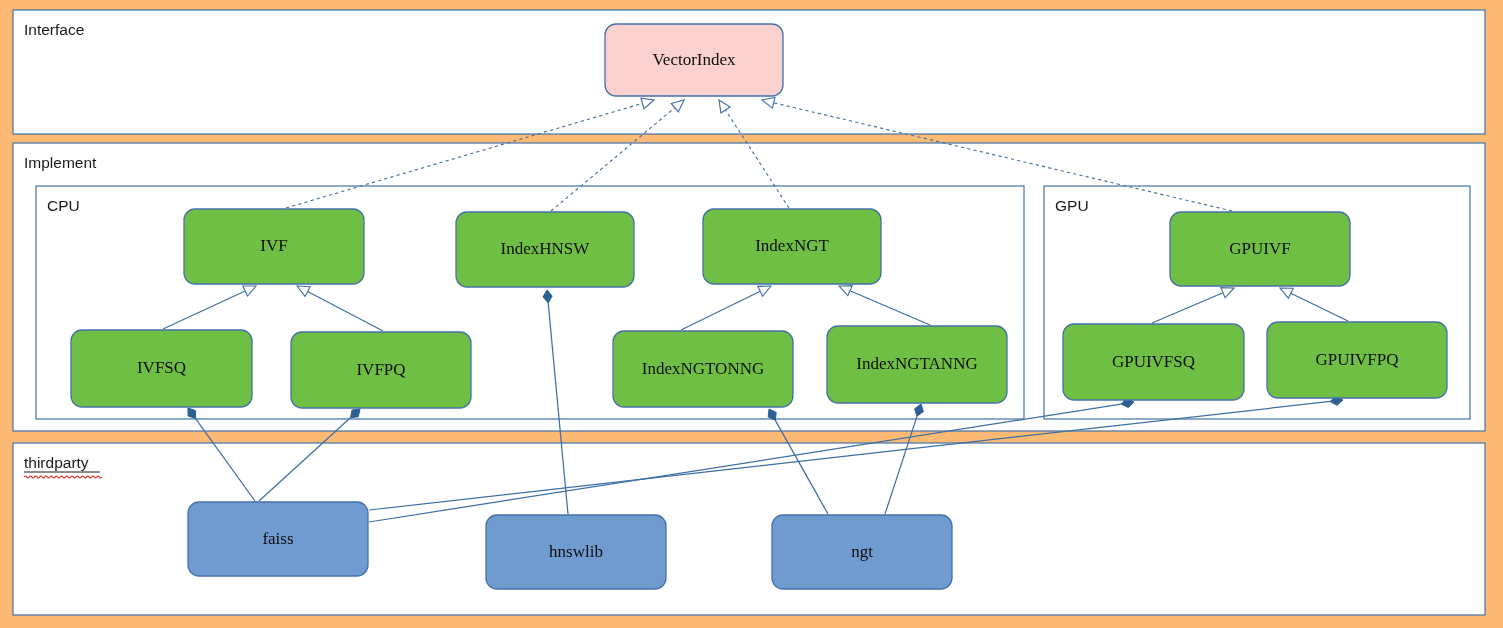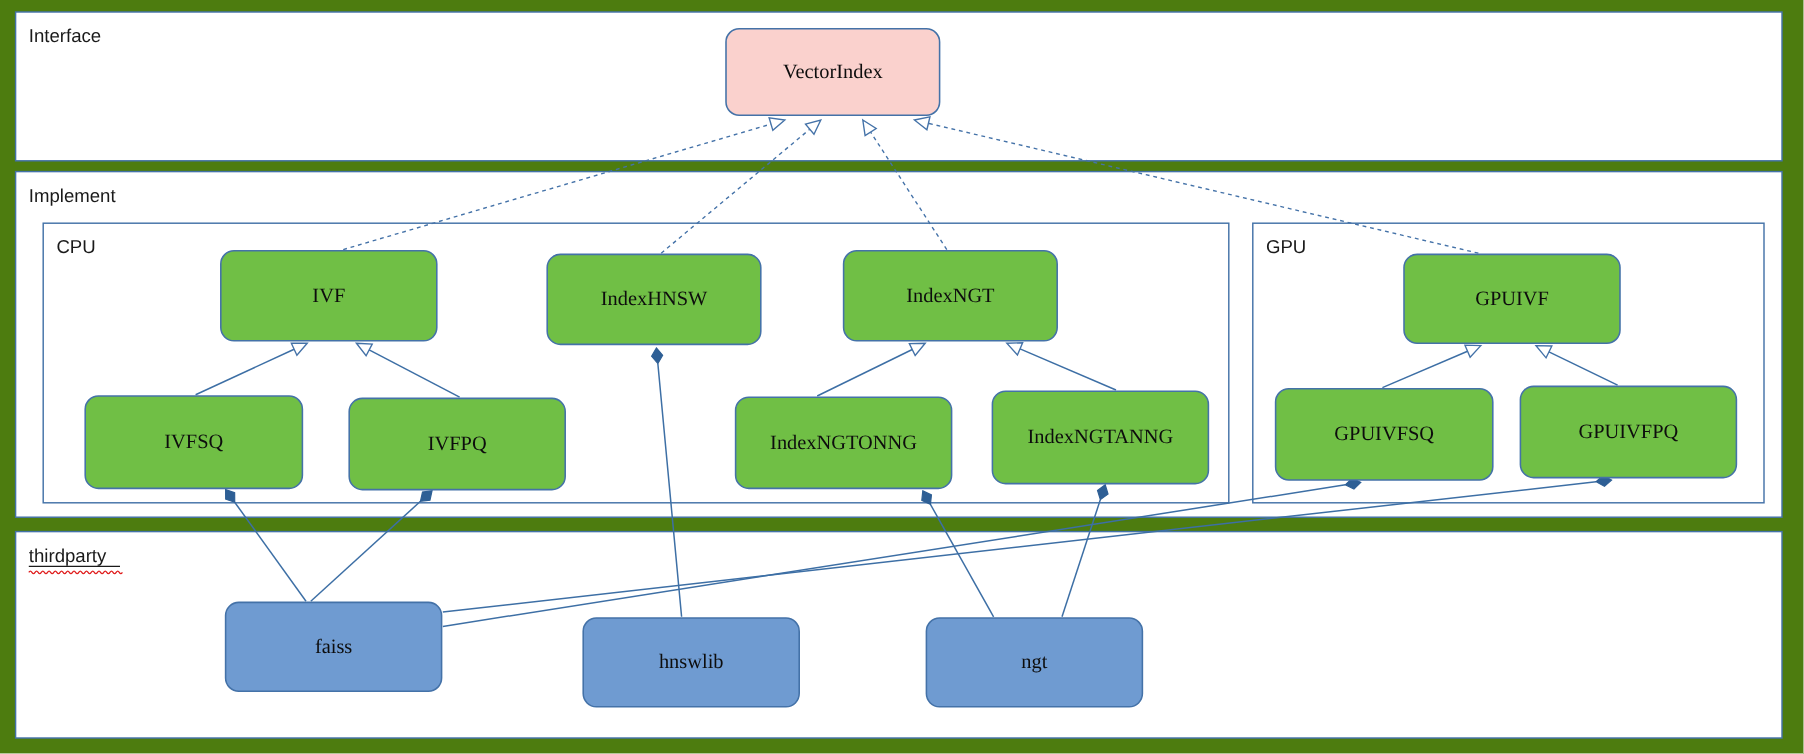--- a/index.html
+++ b/index.html
@@ -4,21 +4,21 @@
 <style>
   html, body {
     margin: 0;
     padding: 0;
     background: #ffffff;
   }
   #stage {
     position: relative;
     width: 1503px;
     height: 628px;
-    background: #4d7c0f;
+    background: #fdba74;
     font-family: "Liberation Serif", "DejaVu Serif", serif;
     overflow: hidden;
   }
   svg.diagram {
     position: absolute;
     left: 0;
     top: 0;
     width: 1503px;
     height: 628px;
   }

